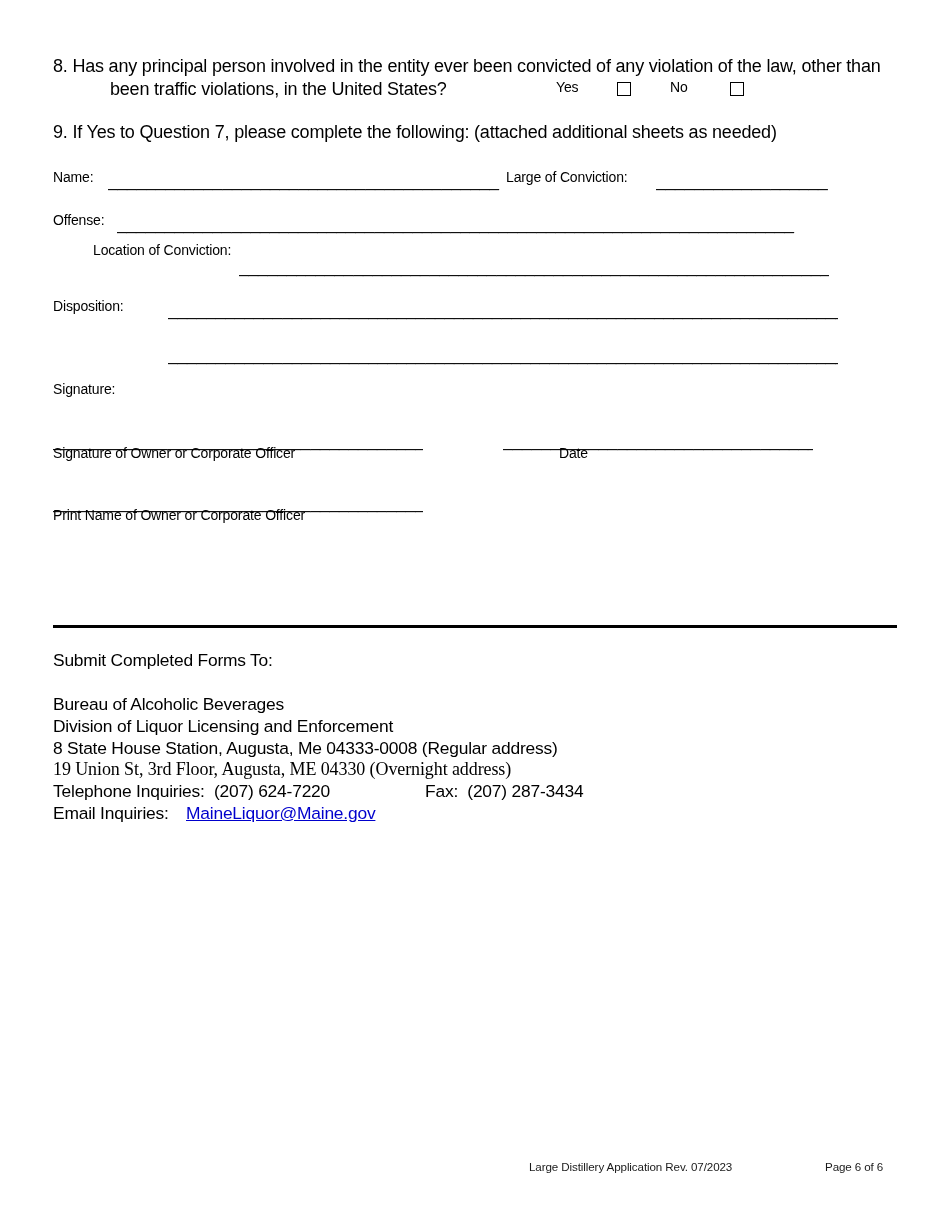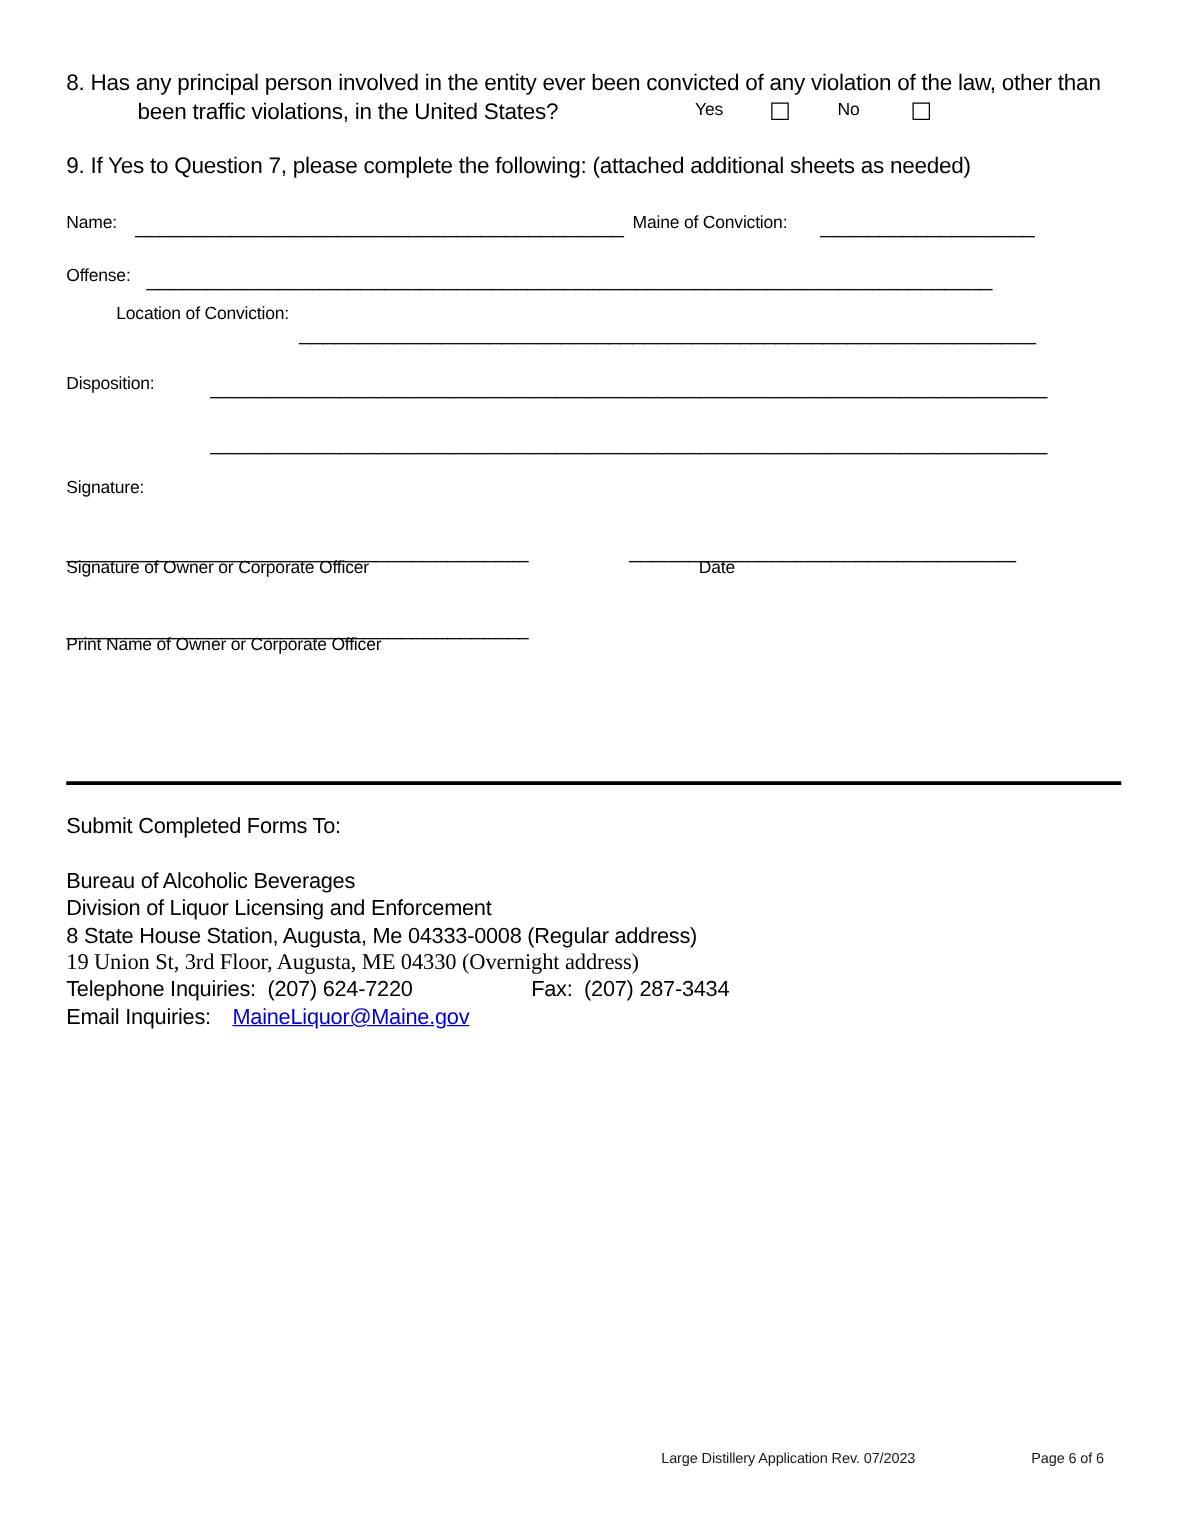--- a/index.html
+++ b/index.html
@@ -104,21 +104,21 @@
   <div class="t" style="left:670px; top:80px;">No</div>
 
   <div class="checkbox" style="left:730px; top:82px;"></div>
 
   <div class="t q-line" style="left:53px; top:123px;">9. If Yes to Question 7, please complete the following: (attached additional sheets as needed)</div>
 
   <div class="t" style="left:53px; top:170px;">Name:</div>
 
   <div class="fill" style="left:108px; top:170px; width:392px;">_________________________________________</div>
 
-  <div class="t" style="left:506px; top:170px;">Maine of Conviction:</div>
+  <div class="t" style="left:506px; top:170px;">Large of Conviction:</div>
 
   <div class="fill" style="left:656px; top:170px; width:172px;">__________________</div>
 
   <div class="t" style="left:53px; top:213px;">Offense:</div>
 
   <div class="fill" style="left:117px; top:213px; width:718px;">_______________________________________________________________________</div>
 
   <div class="t" style="left:53px; top:243px;margin-left:40px;">Location of Conviction:</div>
 
   <div class="fill" style="left:239px; top:256px; width:590px;">______________________________________________________________</div>

